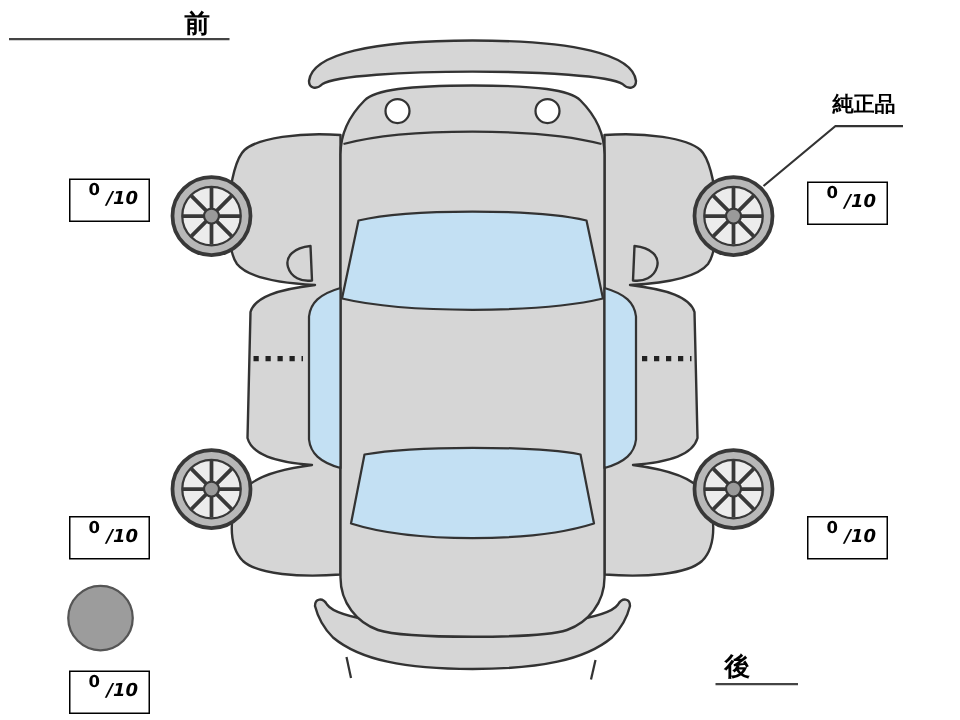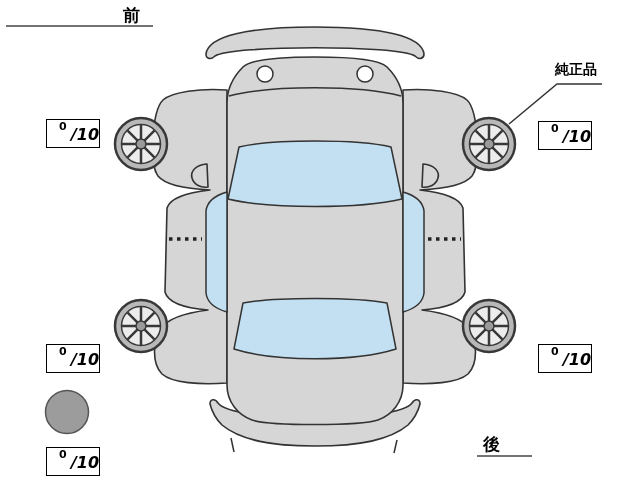--- a/index.html
+++ b/index.html
@@ -12,21 +12,21 @@
   .glass-fill { fill:#c3e0f3; stroke:#333333; stroke-width:1.5; stroke-linejoin:round; }
 
   .dir-label { position:absolute; font-size:17px; font-weight:600; letter-spacing:1px; }
   .front-label { left:123px; top:4px; }
   .rear-label  { left:483px; top:433px; }
   .genuine-label { position:absolute; left:555px; top:61px; font-size:14px; font-weight:700; }
 
   .score-box { position:absolute; width:54px; height:29px; box-sizing:border-box;
                background:#ffffff; border:1.5px solid #000; }
   .score-val { position:absolute; left:12px; top:0px;  font-size:11px; font-weight:700; }
-  .score-max { position:absolute; left:24px; top:5px;  font-size:16px; font-weight:700; font-style:italic; }
+  .score-max { position:absolute; left:24px; top:5px;  font-size:12px; font-weight:700; font-style:italic; }
 
   .box-fl { left:46px;  top:119px; }
   .box-fr { left:538px; top:121px; }
   .box-rl { left:46px;  top:344px; }
   .box-rr { left:538px; top:344px; }
   .box-sp { left:46px;  top:447px; }
 </style>
 </head>
 <body>
 

